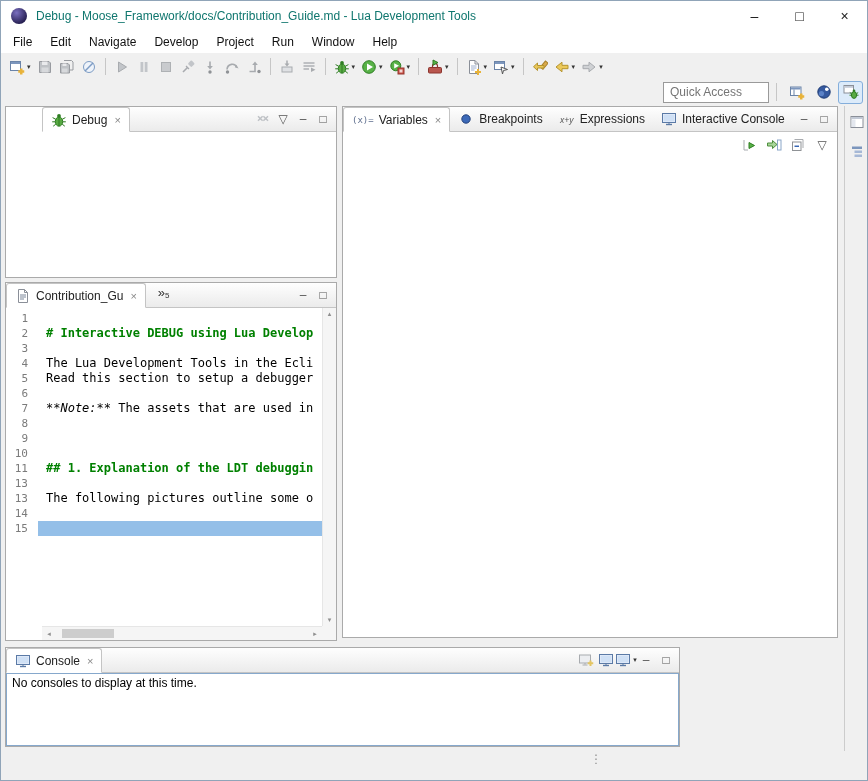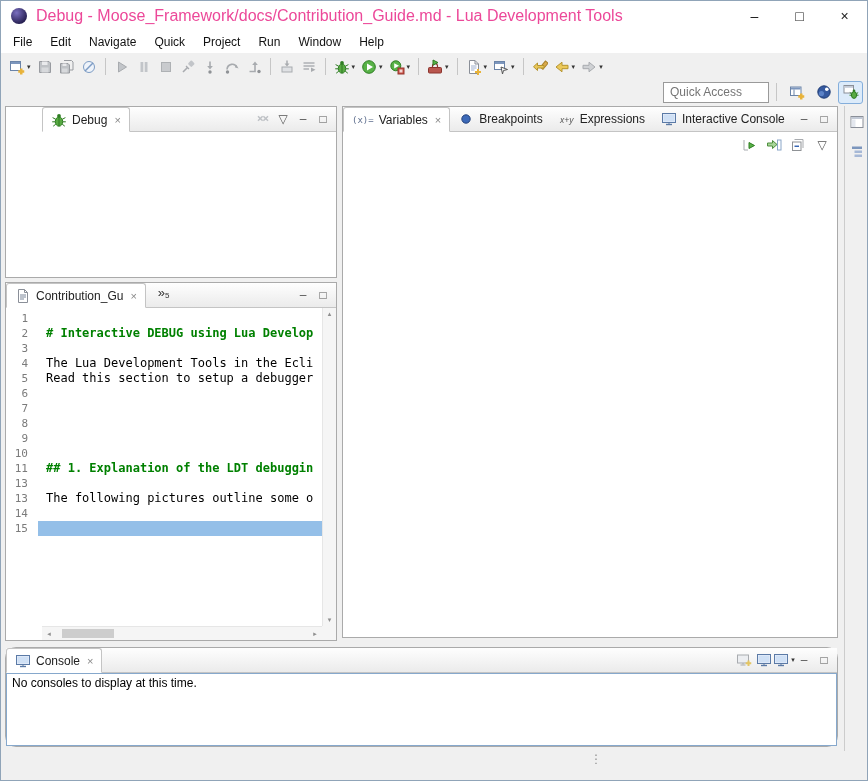--- a/index.html
+++ b/index.html
@@ -2,21 +2,21 @@
 <html><head>
 <meta charset="utf-8">
 <style>
   *{box-sizing:border-box;margin:0;padding:0;}
   body{font-family:"Liberation Sans",sans-serif;background:#ffffff;}
   #window{position:relative;width:868px;height:781px;background:#f0f0f0;border:1px solid #90a4b8;overflow:hidden;}
 
   
   .titlebar{position:absolute;top:0;left:0;right:0;height:30px;background:#fff;display:flex;align-items:center;}
   .app-icon{width:16px;height:16px;margin-left:10px;border-radius:50%;background:radial-gradient(circle at 35% 30%,#7a6fc0,#241d4f 75%);flex:none;}
-  .title-text{margin-left:9px;font-size:16px;color:#ec4899;white-space:nowrap;}
+  .title-text{margin-left:9px;font-size:12px;color:#0f766e;white-space:nowrap;}
   .win-controls{margin-left:auto;display:flex;height:30px;}
   .win-btn{width:45px;height:30px;display:flex;align-items:center;justify-content:center;font-size:14px;color:#222;}
 
   
   .menubar{position:absolute;top:30px;left:0;right:0;height:22px;background:#fff;display:flex;align-items:center;padding-left:3px;}
   .menu-item{padding:3px 9px;font-size:12px;color:#111;}
 
   
   .toolbar{position:absolute;top:53px;left:0;right:0;height:25px;display:flex;align-items:center;padding-left:5px;}
   .tb-btn{height:22px;display:flex;align-items:center;padding:0 2px;margin:0 1px;}
@@ -28,21 +28,21 @@
   .persp-sep{width:1px;height:18px;background:#c6c6c6;margin:0 7px;}
   .persp-group{display:flex;gap:2px;}
   .persp-btn{width:25px;height:23px;display:flex;align-items:center;justify-content:center;border:1px solid transparent;border-radius:3px;}
   .persp-btn.active{background:#dcebfa;border-color:#84aedb;}
 
   
   .panel{position:absolute;background:#fff;border:1px solid #aaaaaa;}
   #debug-panel{left:4px;top:105px;width:332px;height:172px;padding-left:36px;}
   #editor-panel{left:4px;top:281px;width:332px;height:359px;}
   #vars-panel{left:341px;top:105px;width:496px;height:532px;}
-  #console-panel{left:4px;top:646px;width:833px;height:100px;border-radius:11px;}
+  #console-panel{left:4px;top:646px;width:675px;height:100px;}
 
   .tabrow{position:relative;height:25px;background:linear-gradient(#fefefe,#ebebeb);border-bottom:1px solid #c4c4c4;display:flex;align-items:stretch;}
   .tab{display:flex;align-items:center;gap:5px;padding:0 8px;font-size:12px;color:#222;}
   .tab.selected{background:#fff;border:1px solid #c4c4c4;border-bottom-color:#fff;border-top-left-radius:3px;border-top-right-radius:3px;margin-bottom:-1px;}
   .ticon{display:flex;width:16px;height:16px;align-items:center;justify-content:flex-end;}
   .tab-close{color:#888;font-size:11px;margin-left:2px;}
   .tab-badge{font-size:9px;color:#5f6f8f;font-family:"DejaVu Sans Mono",monospace;}
   .chevron-tab{display:flex;align-items:flex-start;padding:2px 8px 0 12px;font-size:13px;color:#333;}
   .chevron-count{font-size:8px;margin-top:6px;}
   .view-btns{margin-left:auto;display:flex;align-items:center;padding-right:3px;}
@@ -87,21 +87,21 @@
       <div class="win-btn">–</div>
       <div class="win-btn">□</div>
       <div class="win-btn">×</div>
     </div>
   </div>
 
   <div class="menubar" id="menubar">
       <div class="menu-item">File</div>
       <div class="menu-item">Edit</div>
       <div class="menu-item">Navigate</div>
-      <div class="menu-item">Quick</div>
+      <div class="menu-item">Develop</div>
       <div class="menu-item">Project</div>
       <div class="menu-item">Run</div>
       <div class="menu-item">Window</div>
       <div class="menu-item">Help</div>
     </div>
 
   <div class="toolbar" id="toolbar">
       <div class="tb-btn">
         <span class="tb-ic">
           <svg width="16" height="16" viewBox="0 0 16 16">
@@ -441,20 +441,21 @@
           <div class="cl">
             <span class="ln">5</span>
             <span class="code">Read this section to setup a debugger</span>
           </div>
           <div class="cl">
             <span class="ln">6</span>
             <span class="code"></span>
           </div>
           <div class="cl">
             <span class="ln">7</span>
+            <span class="code"><span style="font-style: italic;">**Note:**</span><span> The assets that are used in</span></span>
           </div>
           <div class="cl">
             <span class="ln">8</span>
           </div>
           <div class="cl">
             <span class="ln">9</span>
             <span class="code"></span>
           </div>
           <div class="cl">
             <span class="ln">10</span>

